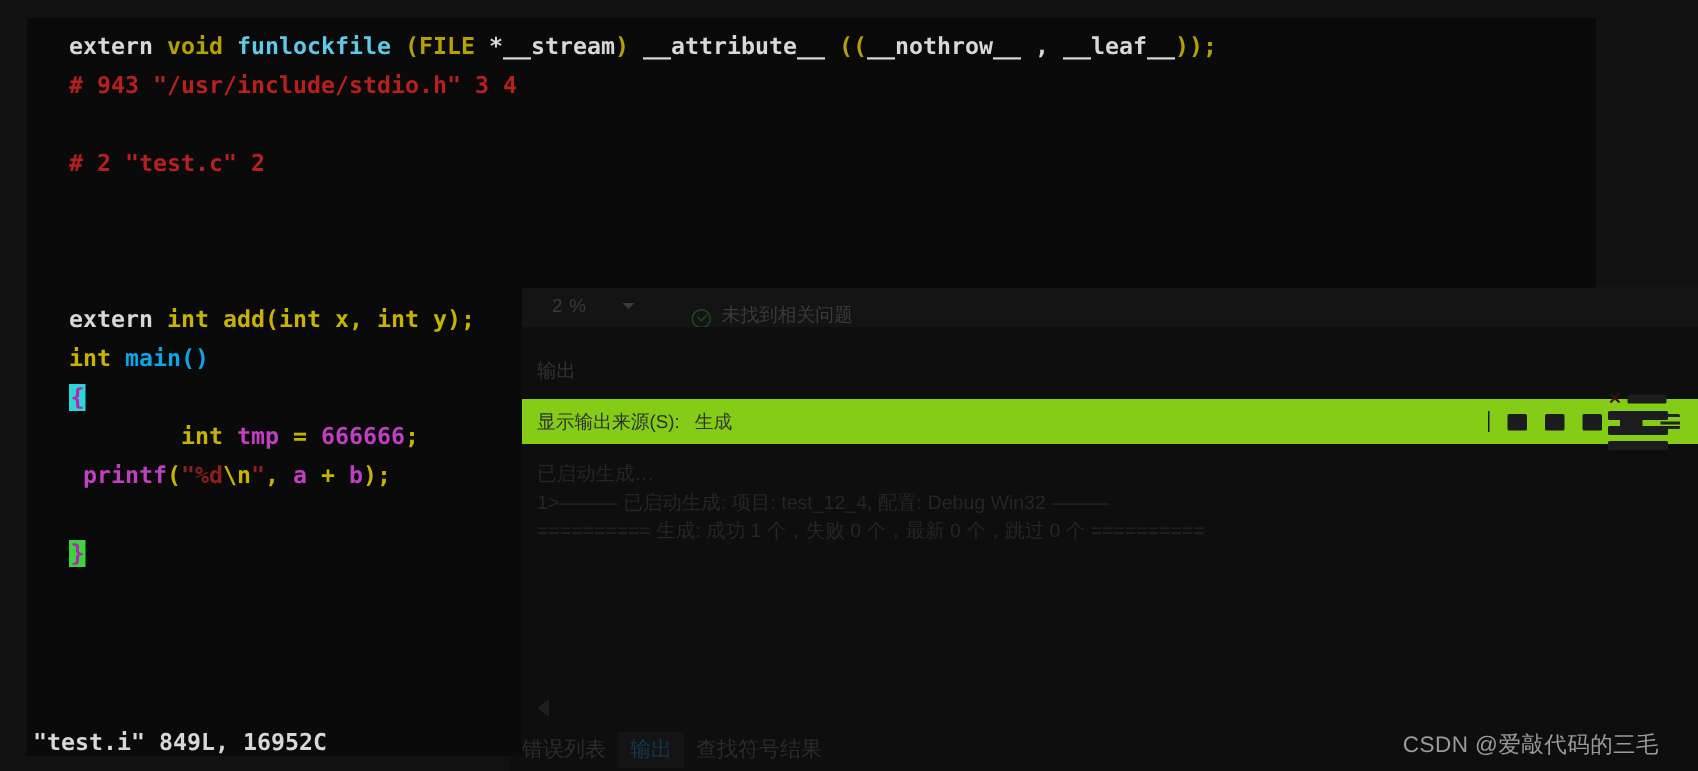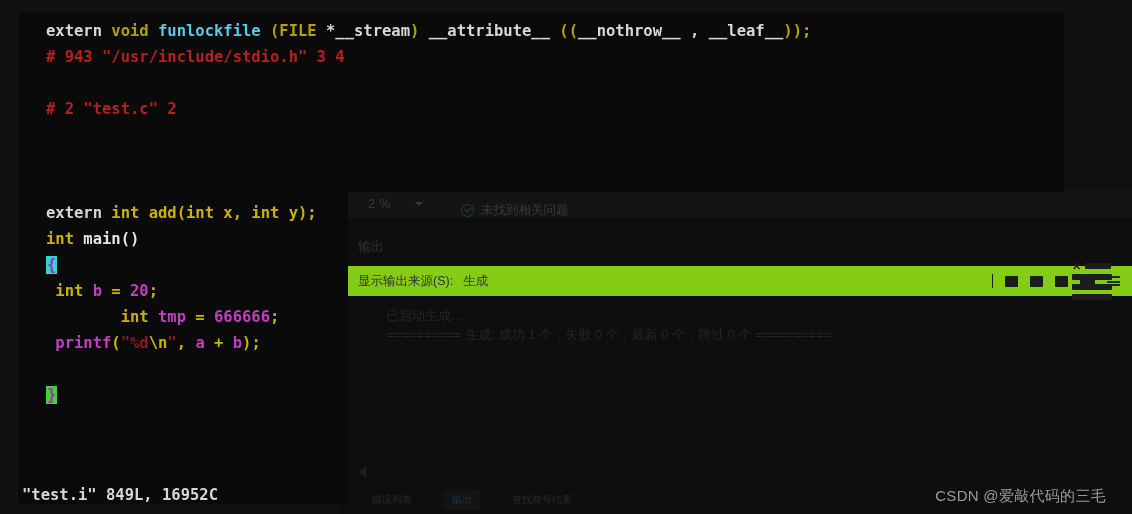--- a/index.html
+++ b/index.html
@@ -40,21 +40,21 @@
     font-size: 12.5px;
   }
   .vs-zoom-value { margin-left: 28px; color: #3a3a3a; letter-spacing: .5px; }
   .vs-zoom-caret {
     margin-left: 24px;
     width: 0; height: 0;
     border-left: 4px solid transparent;
     border-right: 4px solid transparent;
     border-top: 4px solid #3a3a3a;
   }
-  .vs-issue-group { display: flex; align-items: center; margin-left: 38px; margin-top: 12px; }
+  .vs-issue-group { display: flex; align-items: flex-end; margin-left: 38px; margin-top: 12px; }
   .vs-check-icon {
     width: 13px; height: 13px; border-radius: 50%;
     border: 1.5px solid #1e4b1e;
     position: relative; margin-right: 7px;
   }
   .vs-check-icon::after {
     content: "";
     position: absolute; left: 2.5px; top: 2.8px;
     width: 5px; height: 2.5px;
     border-left: 1.5px solid #1e4b1e;
@@ -126,21 +126,20 @@
   .vs-out-line {
     color: #262626;
     font-family: "DejaVu Sans Mono", "Liberation Mono", monospace;
     font-size: 12.5px;
     line-height: 19px;
     white-space: pre;
   }
   .vs-out-line.cn {
     font-family: "Liberation Sans", sans-serif;
     font-size: 13px;
-    margin-left: 28px;
   }
 
   
   #vs-right-strip {
     position: absolute; right: 8px; top: 262px;
     width: 52px; height: 48px;
   }
   #vs-right-strip .row {
     display: flex; align-items: center; gap: 4px; margin-bottom: 4px;
   }
@@ -162,24 +161,24 @@
 
   
   #vs-bottom-tabs {
     position: absolute; left: 340px; top: 486px;
     width: 792px; height: 28px;
     display: flex; align-items: center;
     background: #0e0e0e;
   }
   .vs-tab {
     font-family: "Liberation Sans", sans-serif;
-    font-size: 10px;
+    font-size: 14px;
     color: #2c2c2c;
     padding: 3px 8px;
-    margin-left: 24px;
+    margin-left: 0;
   }
   .vs-tab.active {
     color: #123a52;
     background: #141414;
   }
 
   
   #csdn-watermark {
     position: absolute;
     right: 26px; bottom: 8px;
@@ -214,21 +213,21 @@
     font-family: "DejaVu Sans Mono", "Liberation Mono", monospace;
     font-size: 15.5px;
     font-weight: bold;
     line-height: 26px;
     white-space: pre;
     letter-spacing: 0px;
   }
   .c-white   { color: #d8d8d8; }
   .c-olive   { color: #b5a100; }
   .c-yellow  { color: #c8b400; }
-  .c-cyan    { color: #e5e5e5; }
+  .c-cyan    { color: #0ea5e9; }
   .c-ltblue  { color: #5fc9e8; }
   .c-red     { color: #b81f1f; }
   .c-magenta { color: #c23fc2; }
   .c-darkred { color: #8f1d1d; }
 
   .brace-open {
     background: #2fd4d4;
     color: #b02ab0;
     padding: 0 1px;
   }
@@ -276,20 +275,21 @@
           <span class="vs-tb-icon"></span>
           <span class="vs-tb-icon"></span>
           <span class="vs-tb-icon"></span>
           <span class="vs-tb-icon wide"></span>
           <span class="vs-tb-icon lines"></span>
         </span>
       </div>
 
       <div id="vs-output-body">
         <div class="vs-out-line cn">已启动生成…</div>
+        <div class="vs-out-line cn">1&gt;——— 已启动生成: 项目: test_12_4, 配置: Debug Win32 ———</div>
         <div class="vs-out-line cn">========== 生成: 成功 1 个，失败 0 个，最新 0 个，跳过 0 个 ==========</div>
       </div>
     </div>
 
     <div id="vs-right-strip">
       <div class="row">
         <span class="x">✕</span>
         <span class="bar" style="width:26px"></span>
       </div>
       <div class="row">
@@ -319,21 +319,20 @@
       <div class="term-line"><span class="c-white">extern </span><span class="c-olive">void </span><span class="c-ltblue">funlockfile </span><span class="c-olive">(</span><span class="c-olive">FILE </span><span class="c-white">*__stream</span><span class="c-olive">)</span><span class="c-white"> __attribute__ </span><span class="c-olive">((</span><span class="c-white">__nothrow__ , __leaf__</span><span class="c-olive">))</span><span class="c-olive">;</span></div>
       <div class="term-line"><span class="c-red"># 943 "/usr/include/stdio.h" 3 4</span></div>
       <div class="term-line"><span class="c-white"> </span></div>
       <div class="term-line"><span class="c-red"># 2 "test.c" 2</span></div>
       <div class="term-line"><span class="c-white"> </span></div>
       <div class="term-line"><span class="c-white"> </span></div>
       <div class="term-line"><span class="c-white"> </span></div>
       <div class="term-line"><span class="c-white">extern </span><span class="c-yellow">int </span><span class="c-yellow">add</span><span class="c-yellow">(</span><span class="c-yellow">int </span><span class="c-yellow">x</span><span class="c-yellow">, </span><span class="c-yellow">int </span><span class="c-yellow">y</span><span class="c-yellow">)</span><span class="c-yellow">;</span></div>
       <div class="term-line"><span class="c-yellow">int </span><span class="c-cyan">main</span><span class="c-cyan">()</span></div>
       <div class="term-line"><span class="brace-open">{</span></div>
-      <div class="term-line"><span class="c-white"> </span><span class="c-yellow">int </span><span class="c-magenta">b</span><span class="c-yellow"> = </span><span class="c-magenta">20</span><span class="c-yellow">;</span></div>
       <div class="term-line"><span class="c-white">        </span><span class="c-yellow">int </span><span class="c-magenta">tmp</span><span class="c-yellow"> = </span><span class="c-magenta">666666</span><span class="c-yellow">;</span></div>
       <div class="term-line"><span class="c-white"> </span><span class="c-magenta">printf</span><span class="c-yellow">(</span><span class="c-darkred">"%d</span><span class="c-yellow">\n</span><span class="c-darkred">"</span><span class="c-yellow">, </span><span class="c-magenta">a</span><span class="c-yellow"> + </span><span class="c-magenta">b</span><span class="c-yellow">)</span><span class="c-yellow">;</span></div>
       <div class="term-line"><span class="c-white"> </span></div>
       <div class="term-line"><span class="brace-close">}</span></div>
     </div>
 
   <div id="term-status">"test.i" 849L, 16952C</div>
 
   <div id="csdn-watermark">CSDN @爱敲代码的三毛</div>
 

